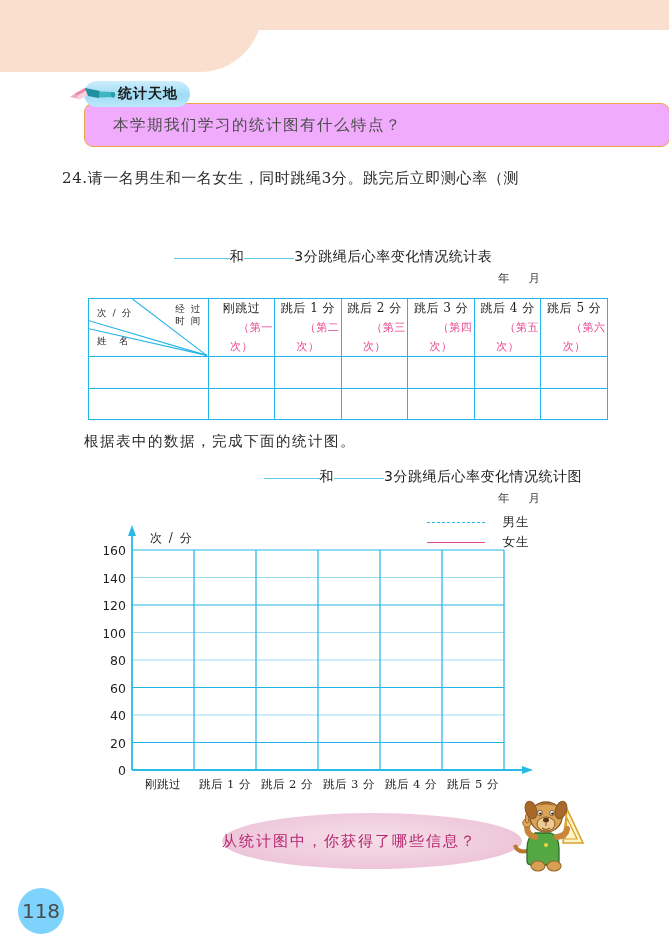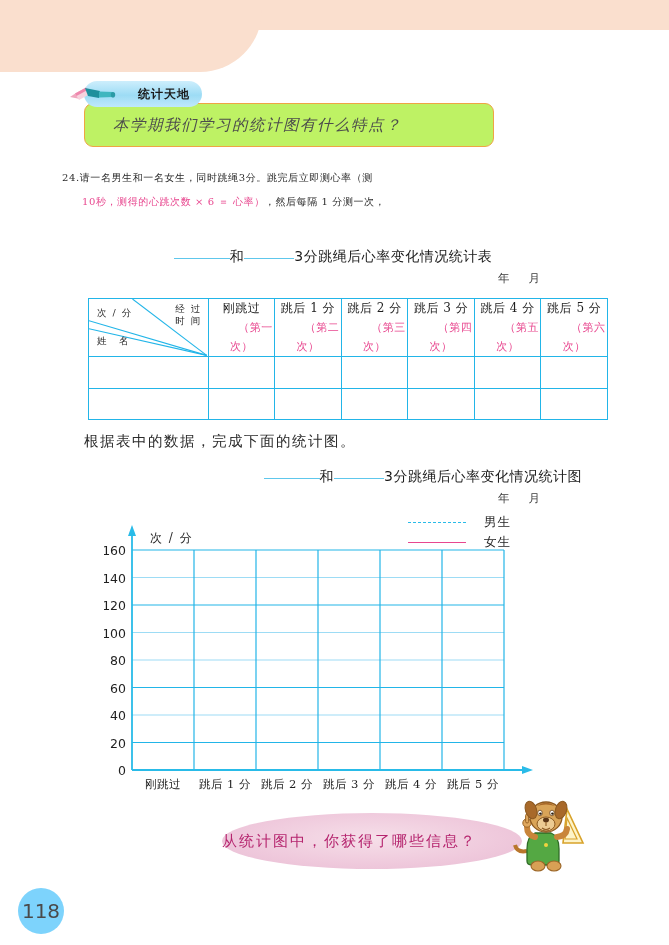--- a/index.html
+++ b/index.html
@@ -54,66 +54,64 @@
     position: relative;
     background: linear-gradient(180deg,#cdeefc 0%, #9ddcf5 55%, #bfe8fb 100%);
     border-radius: 14px;
     height: 26px;
     padding: 0 12px 0 34px;
     display: flex;
     align-items: center;
   }
   .badge-text {
     font-family: "DejaVu Sans", sans-serif;
-    font-size: 12px;
+    font-size: 14px;
     font-weight: bold;
     color: #1b1b1b;
     letter-spacing: 1px;
     white-space: nowrap;
-    margin-left: 20px;
   }
   .pencil-icon {
     position: absolute;
     left: -18px;
     top: 3px;
     width: 52px;
     height: 20px;
   }
 
   
   .prompt-box {
     position: absolute;
     left: 84px;
     top: 103px;
-    width: 410px;
+    width: 586px;
     height: 44px;
-    background: #bef264;
+    background: #f0abfc;
     border: 1.6px solid #efa445;
     border-radius: 9px;
     display: flex;
     align-items: center;
     z-index: 2;
-    font-style: italic;
   }
   .prompt-text {
     margin-left: 28px;
     font-family: "DejaVu Serif", "Liberation Serif", serif;
     font-size: 15.5px;
     color: #4c4c4c;
     letter-spacing: 1.5px;
   }
 
   
   .question {
     position: absolute;
     left: 62px;
     top: 166px;
     width: 545px;
     font-family: "DejaVu Serif", "Liberation Serif", serif;
-    font-size: 10px;
+    font-size: 15px;
     line-height: 24px;
     color: #2b2b2b;
     letter-spacing: 0.6px;
   }
   .q-num { }
   .pink { color: #e8478f; }
   .q-line2 { margin-left: 20px; }
   .q-line3 { margin-left: 20px; }
 
   
@@ -238,20 +236,21 @@
   .legend {
     position: absolute;
     left: 408px;
     top: 512px;
     width: 140px;
   }
   .lg-row {
     display: flex;
     align-items: center;
     height: 20px;
+    justify-content: center;
   }
   .lg-line { width: 58px; height: 0; }
   .lg-dash { border-top: 1.8px dashed #29bbe8; }
   .lg-solid{ border-top: 1.6px solid #e8478f; }
   .lg-lbl {
     margin-left: 18px;
     font-family: "DejaVu Serif", serif;
     font-size: 12.5px;
     color: #1f1f1f;
     letter-spacing: 1px;
@@ -343,21 +342,20 @@
     <span class="badge-text">统计天地</span>
   </div>
 </div>
 
 <div class="prompt-box">
   <span class="prompt-text">本学期我们学习的统计图有什么特点？</span>
 </div>
 
 <div class="question">
   <div><span class="q-num">24.</span><span>请一名男生和一名女生，同时跳绳3分。跳完后立即测心率（测</span></div>
-  <div class="q-line2"><span class="pink">10秒，测得的心跳次数 × 6 ＝ 心率）</span><span>，然后每隔 1 分测一次，</span></div>
 </div>
 
 <div class="tbl-title">
   <span class="blank"></span><span>和</span><span class="blank-sm"></span><span>3分跳绳后心率变化情况统计表</span>
 </div>
 <div class="ym">
   <span>年</span><span>月</span>
 </div>
 
 <table class="data-table">

